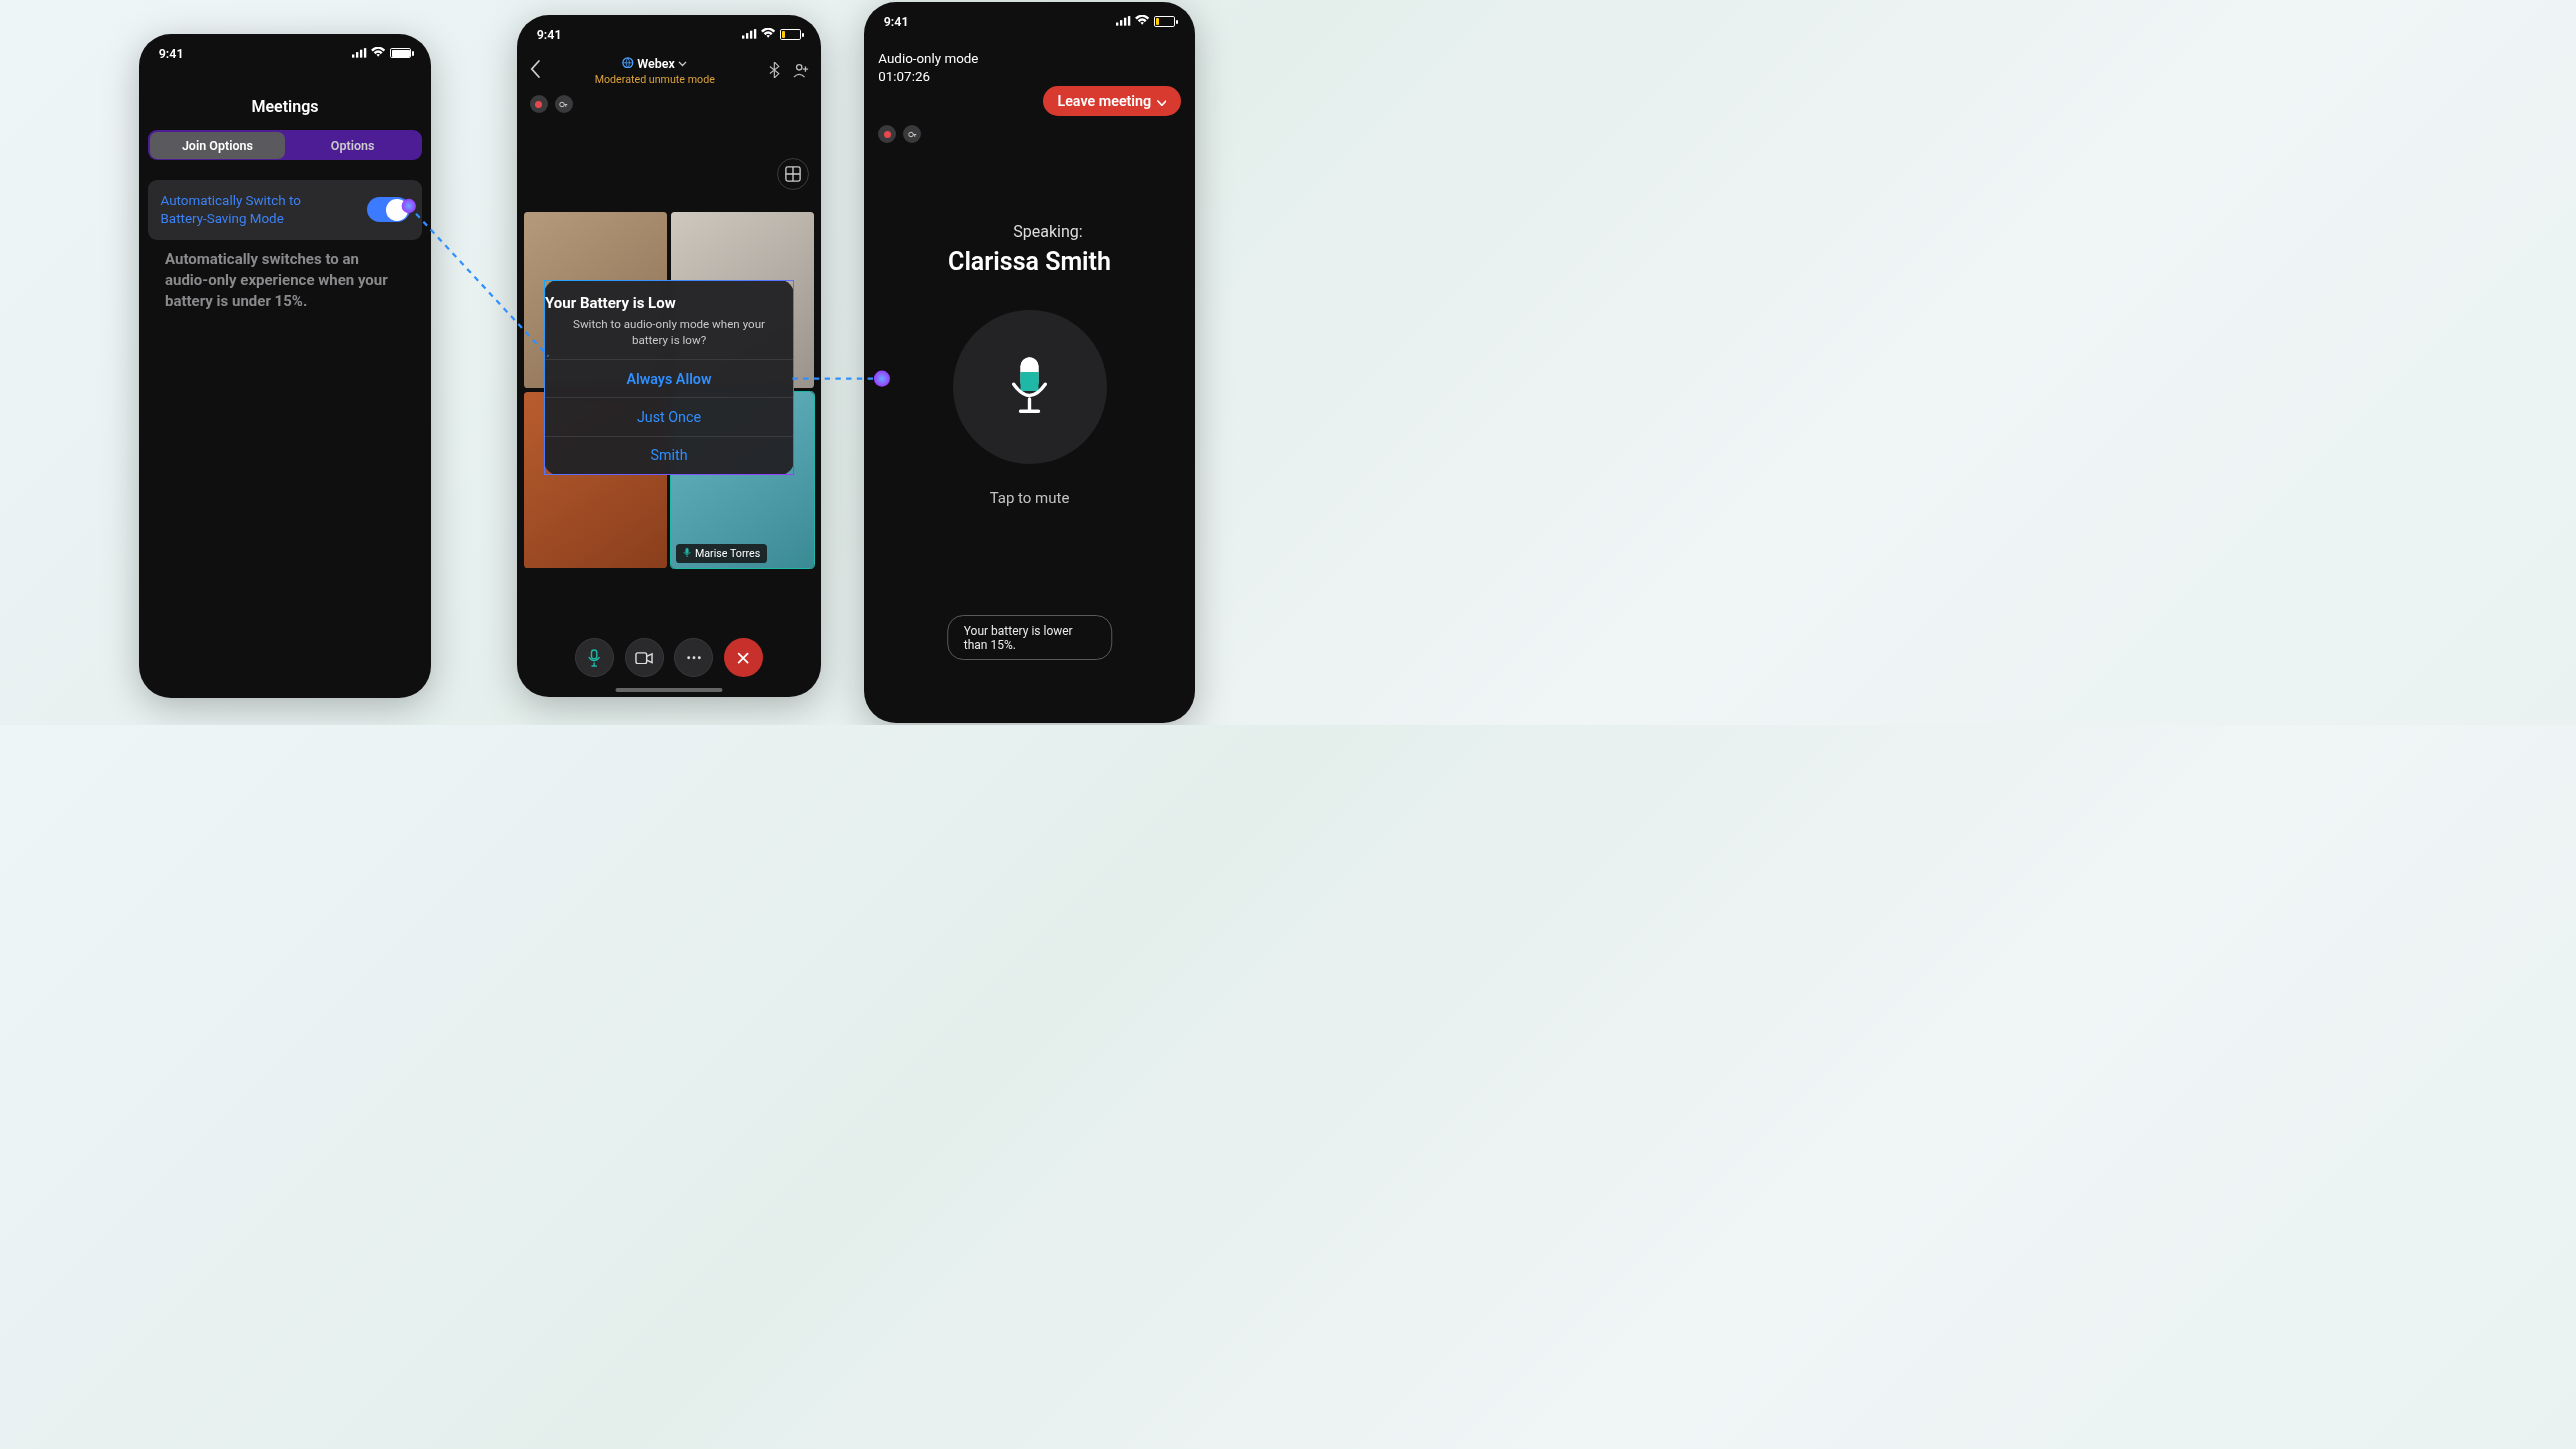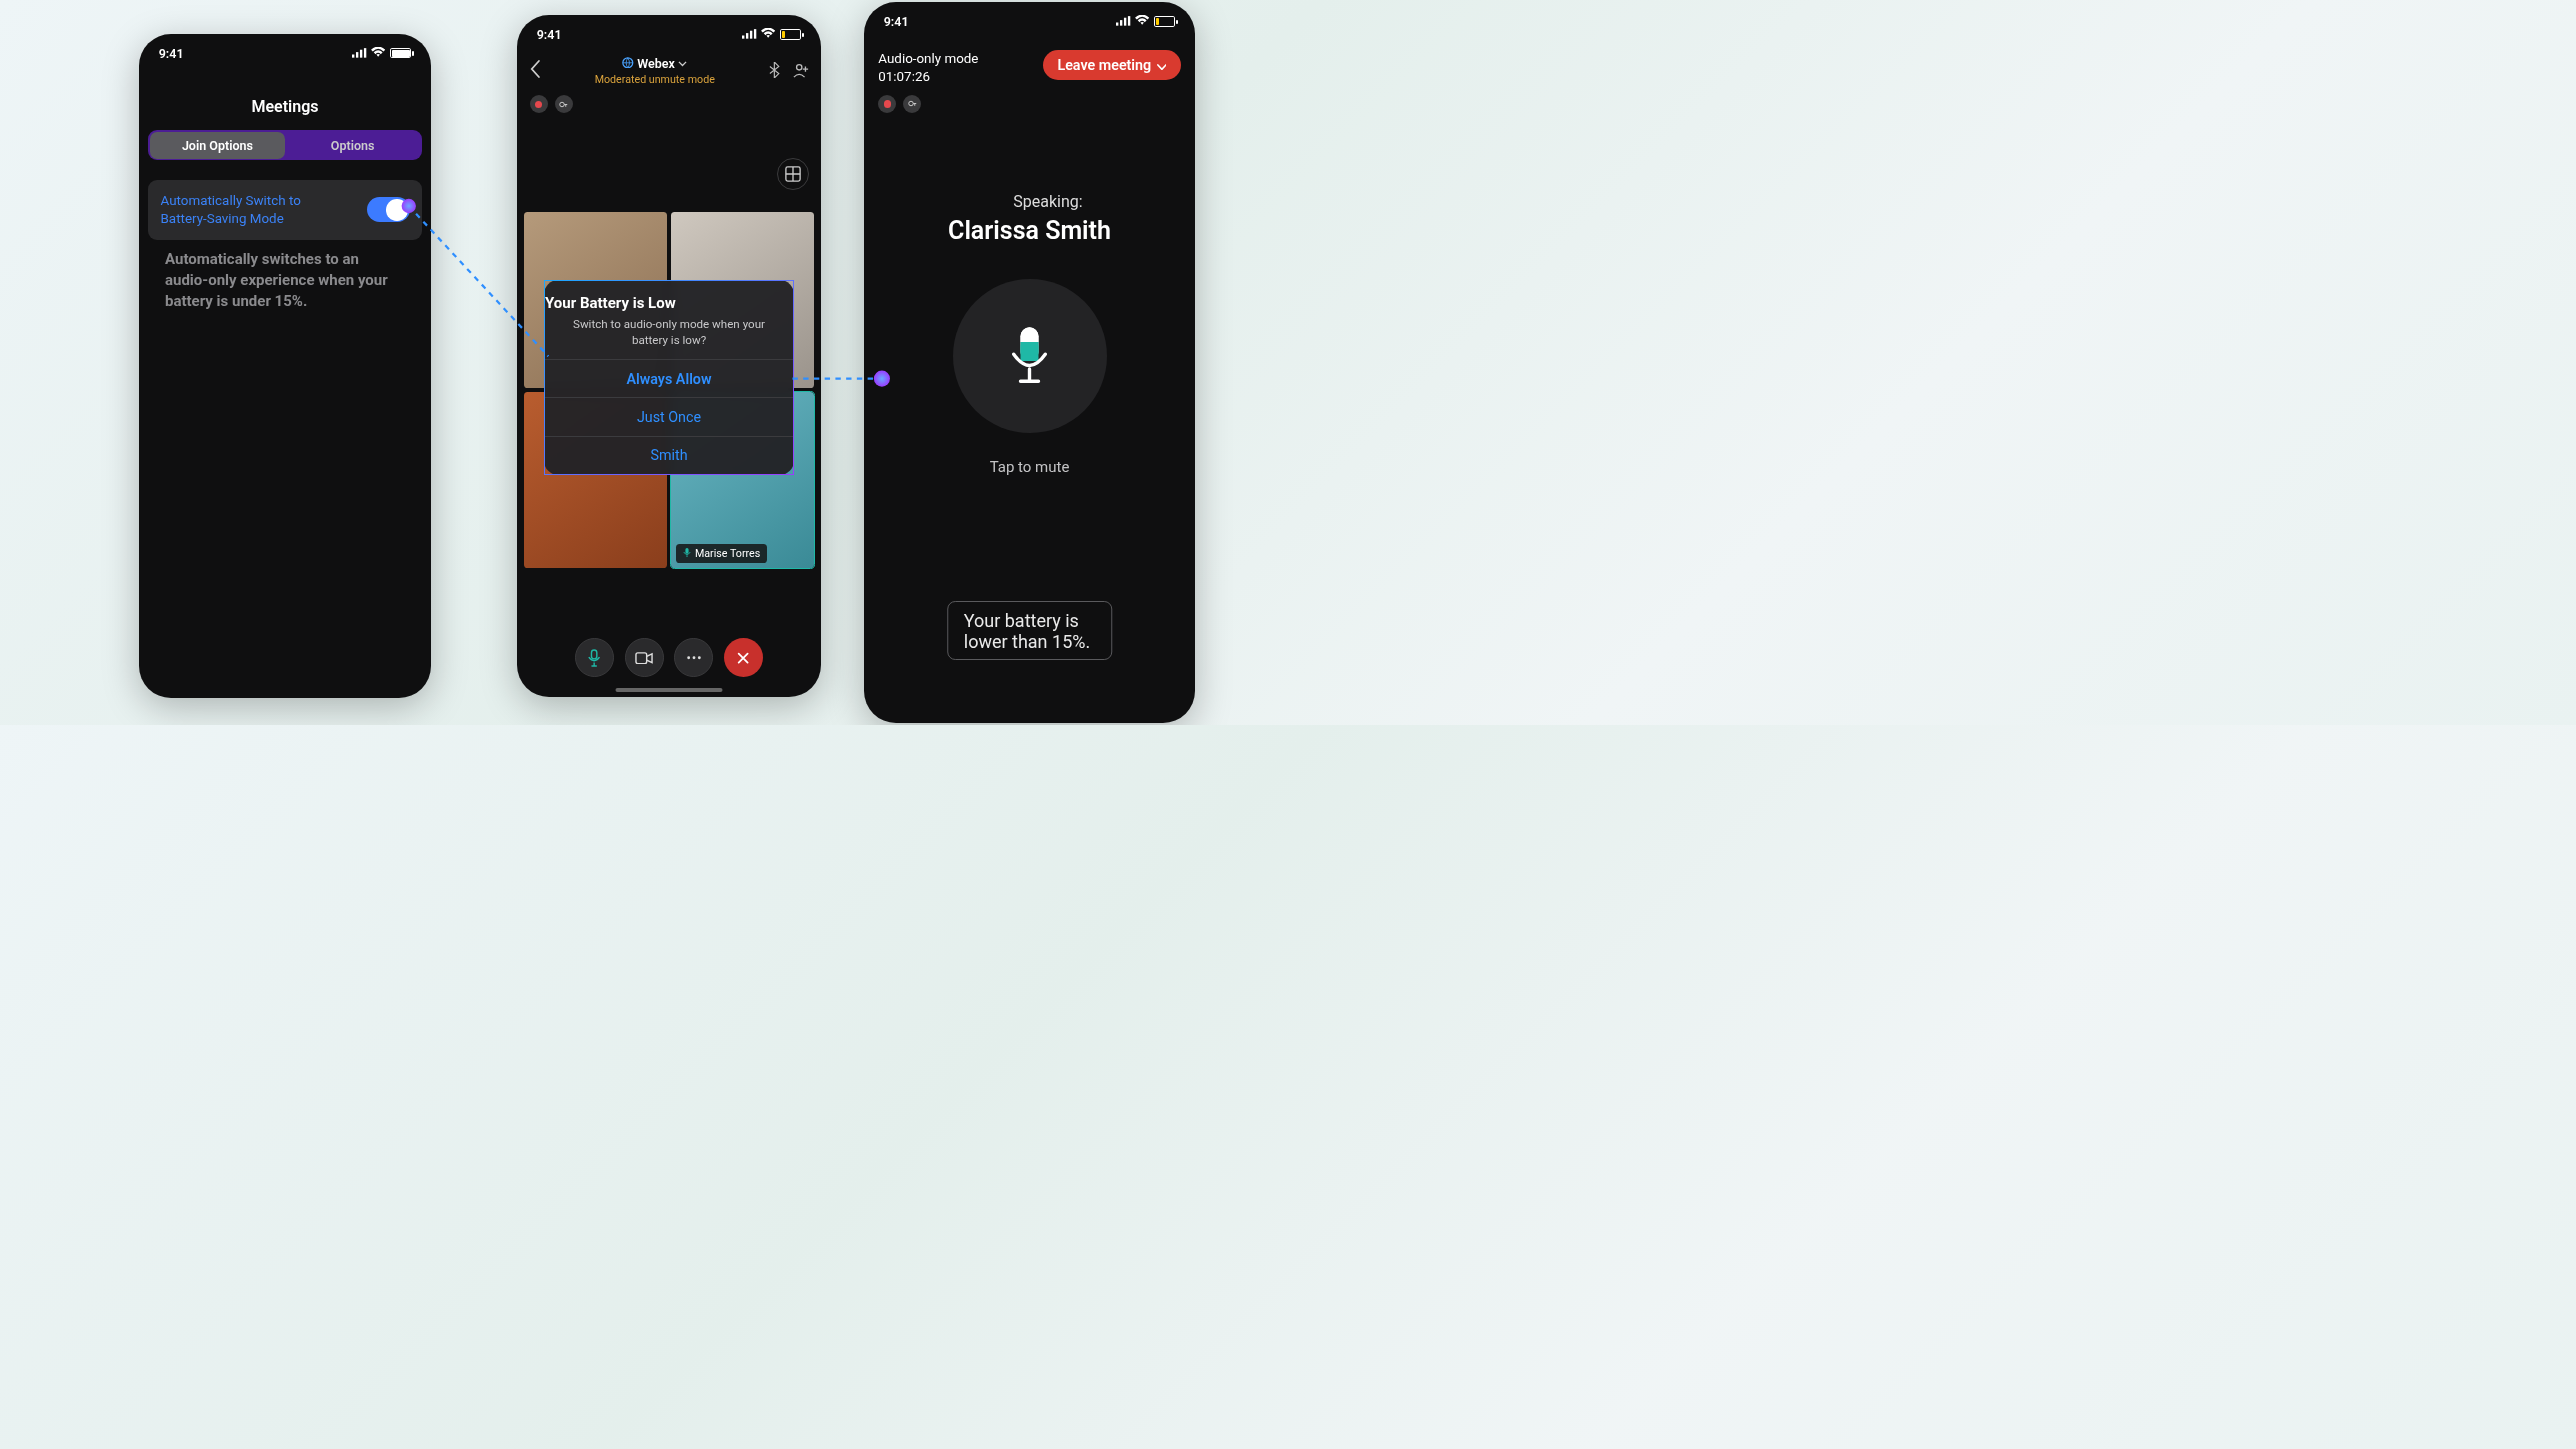--- a/index.html
+++ b/index.html
@@ -89,31 +89,31 @@
   .dialog-msg { text-align:center; font-size:11.6px; color:#c9c9cb; padding:5.4px 16px 10.7px; line-height:1.35;}
   .dialog-opt { border-top:0.9px solid #3b3b3e; text-align:center; padding:10.7px 0; font-size:14.3px; color:#2f8fff;}
   .dialog-opt.bold { font-weight:600;}
 
   
   .p3 { left: 864px; top: 1.8px; width: 331px; height: 721px; }
   .p3 .status-bar { height:39px; }
   .p3-top { padding:9px 14.3px 0; display:flex; justify-content:space-between; align-items:flex-start;}
   .p3-top-left { font-size:13.4px; line-height:1.35; }
   .leave-btn { background:#d93a2f; border-radius:18px; padding:7.2px 14.3px; font-size:14.3px; font-weight:600;
-    display:flex; align-items:center; gap:5.4px;}
+    display:flex; align-items:center; gap:5.4px;margin-top:36px;}
   .p3-pills { display:flex; gap:7.2px; padding:9px 14.3px 0;}
   .speaking-block { text-align:center; margin-top:79px;}
   .speaking-label { font-size:16px; color:#ddd;margin-left:37px;}
   .speaking-name { font-size:25px; font-weight:600; margin-top:5.4px;}
   .big-mic { margin:34px auto 0; width:154px;height:154px;border-radius:50%;background:#232325;
     display:flex; align-items:center; justify-content:center;}
   .big-mic svg { width:47px; height:63px;}
   .tap-label { text-align:center; margin-top:25px; font-size:15px; color:#c3c3c5;}
   .toast { position:absolute; left:50%; transform:translateX(-50%); bottom:63px;
-    border:0.9px solid #5a5a5d; border-radius:8px; padding:7.2px 16px; font-size:18px; color:#eaeaea;}
+    border:0.9px solid #5a5a5d; border-radius:16px; padding:7.2px 16px; font-size:12px; color:#eaeaea;}
 
   
   svg.overlay { position:absolute; inset:0; width:1288px; height:725px; pointer-events:none; }
   .connector-dot { fill:url(#dotgrad); }
 
   
   .battery-low {
     width:21.5px;height:10.7px;border:1.3px solid #fff;border-radius:1.8px;position:relative;display:inline-block;
   }
   .battery-low::after{content:"";position:absolute;right:-3.6px;top:2.7px;width:2.2px;height:4.5px;background:#fff;border-radius:0.9px;}

